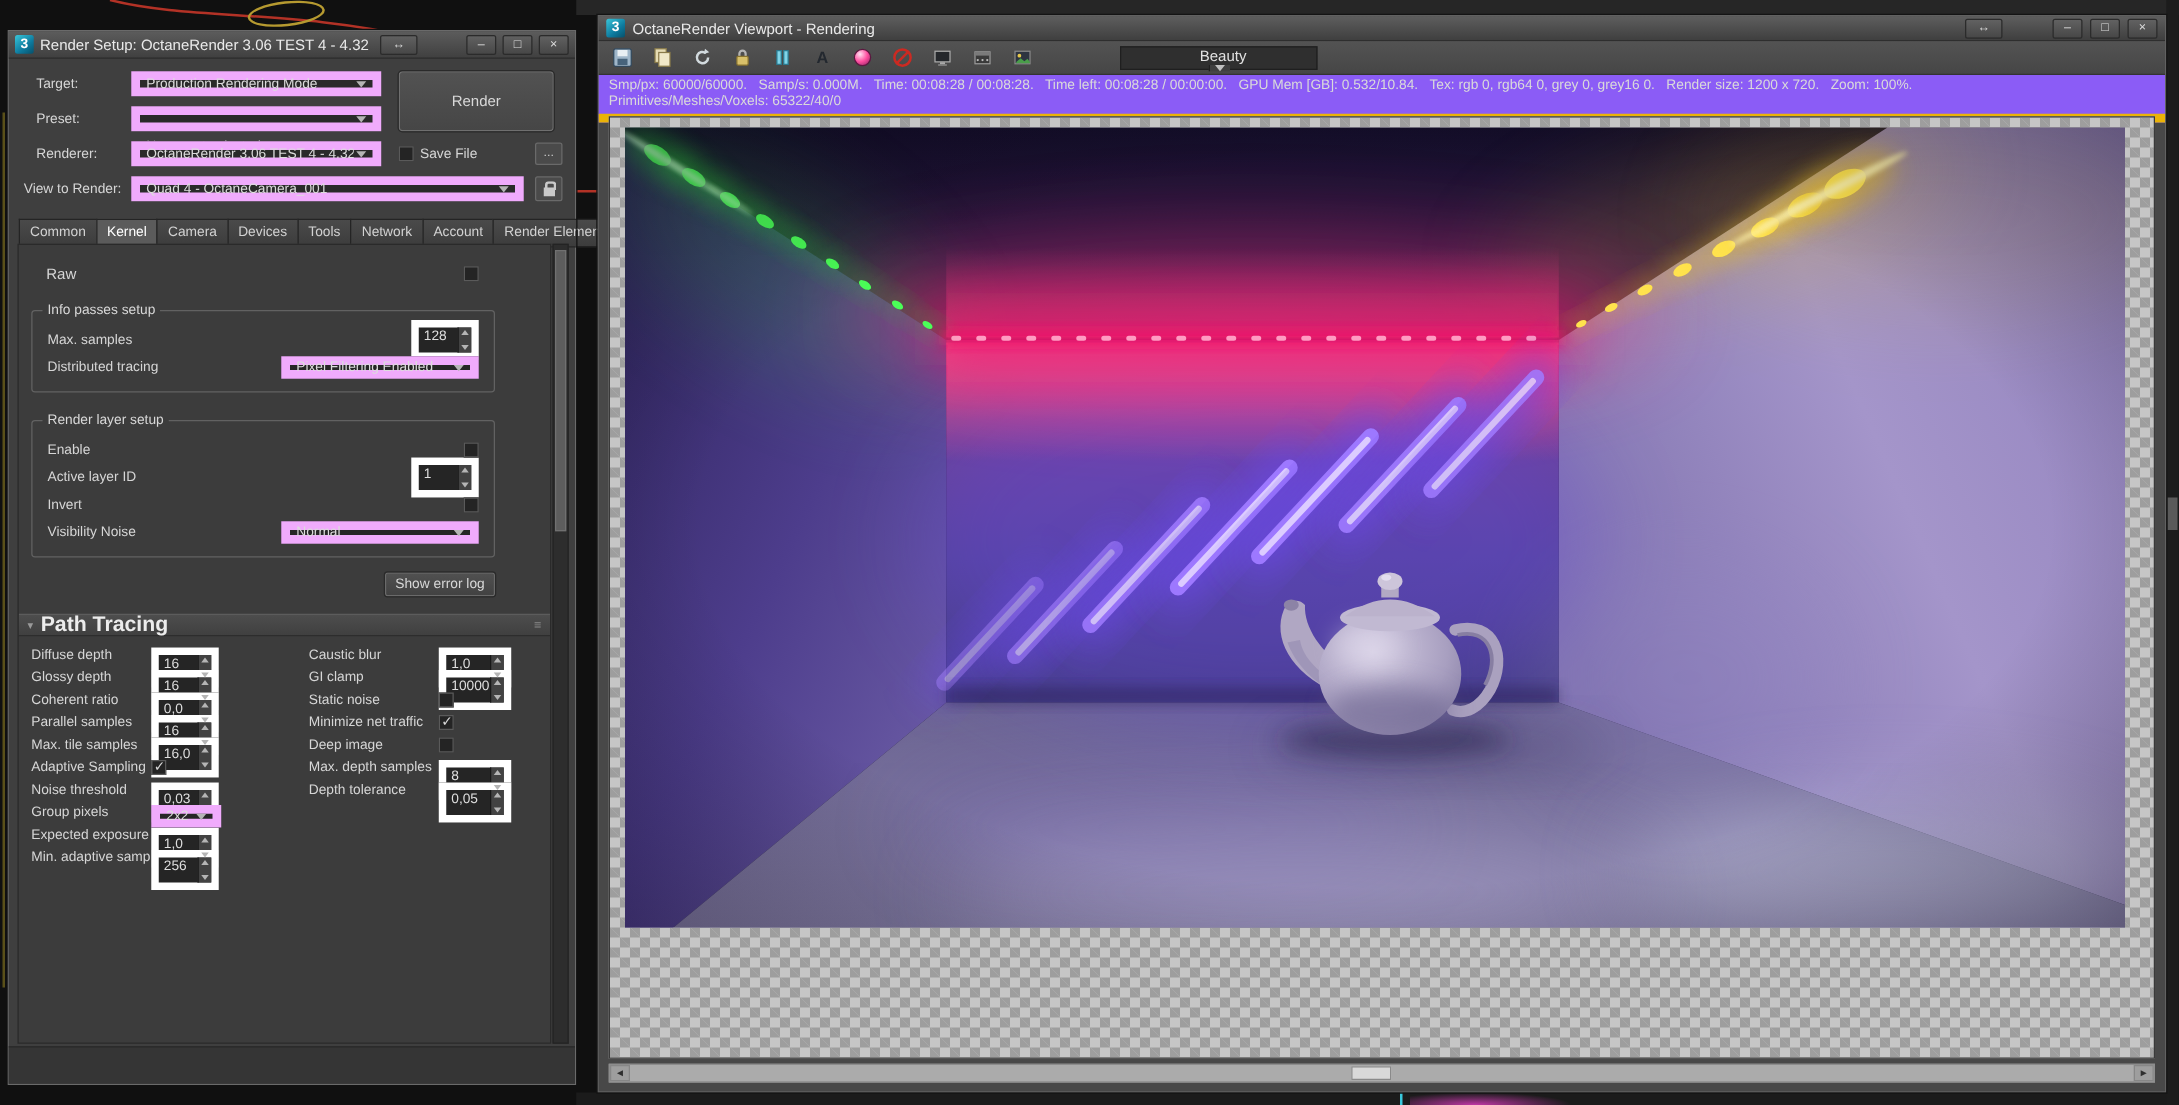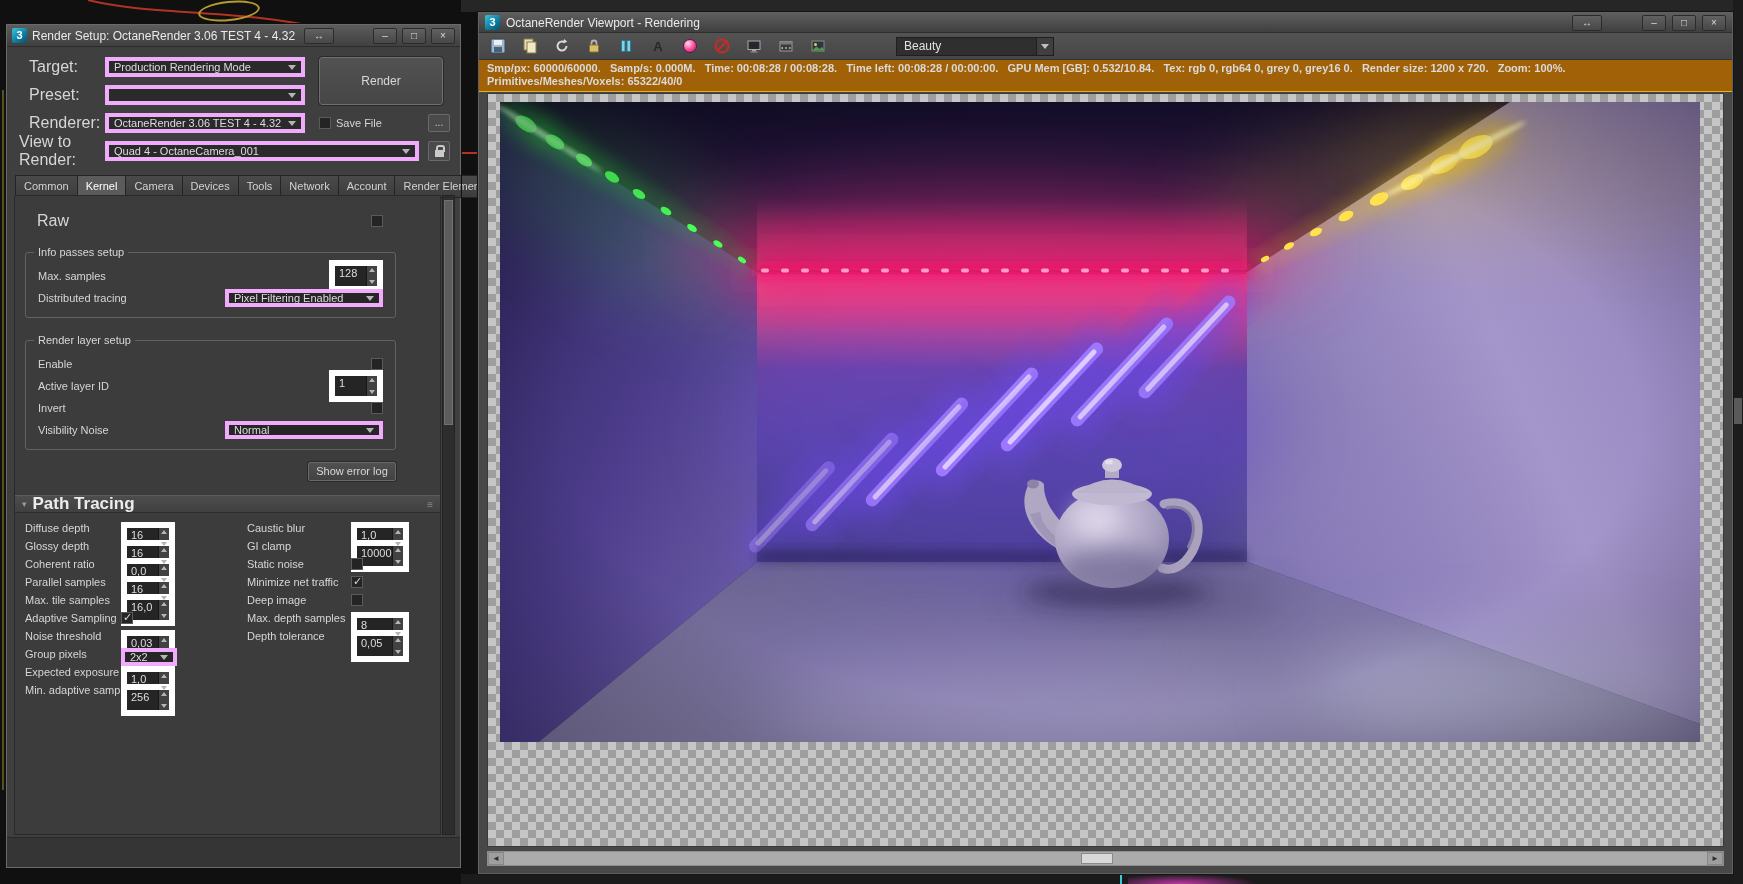--- a/index.html
+++ b/index.html
@@ -21,21 +21,21 @@
   .right-strip { position:absolute; right:0; top:0; width:10px; height:884px; background:#1c1c1c; }
   .right-thumb { position:absolute; right:1px; top:398px; width:8px; height:26px; background:#5a5a5a; }
 
   
   .tb-btn { width:24px; height:16px; background:linear-gradient(#616161,#474747); border:1px solid #2b2b2b;
             color:#ddd; font-size:10px; line-height:13px; text-align:center; border-radius:2px; flex:none; }
   .tb-btn.dock { width:30px; margin-right:34px; }
   .max-logo { width:15px; height:15px; flex:none; border-radius:2px; text-align:center;
               background:linear-gradient(140deg,#39c6da,#0d7a9e 60%,#07506a);
               color:#fff; font-weight:bold; font-size:11px; line-height:15px; }
-  .dd { display:inline-flex; align-items:center; height:18px; background:#262626; border:4px solid #f0abfc;
+  .dd { display:inline-flex; align-items:center; height:18px; background:#262626; border:7px solid #f0abfc;
         color:#dcdcdc; font-size:11px; position:relative; flex:none; }
   .dd .v { flex:1; padding-left:5px; overflow:hidden; white-space:nowrap; }
   .dd::after { content:""; margin:0 5px 0 2px; border-left:4px solid transparent;
                border-right:4px solid transparent; border-top:5px solid #b5b5b5; flex:none; }
   .dd.top { height:20px; background:#2a2a2a; }
   .dd.w200 { width:200px; } .dd.w313 { width:314px; } .dd.w158 { width:158px; } .dd.w54 { width:56px; }
   .dim { color:#8f8f8f;margin-top:44px; }
   .cb { width:12px; height:12px; background:#242424; border:1px solid #5a5a5a; position:relative; flex:none; display:inline-block; }
   .cb.on::after { content:"✓"; position:absolute; left:1px; top:-2px; color:#d8d8d8; font-size:11px; }
   .spin { display:inline-flex; width:54px; height:32px; background:#252525; border:6px solid #ffffff; flex:none; }
@@ -50,21 +50,21 @@
        border-left:3px solid transparent; border-right:3px solid transparent; border-top:4px solid #b5b5b5; }
 
   
   .rs-window { position:absolute; left:6px; top:24px; width:455px; height:844px;
                background:#3f3f3f; border:1px solid #6a6a6a; outline:1px solid #101010; }
   .rs-titlebar { height:22px; background:linear-gradient(#5c5c5c,#404040); border-bottom:1px solid #2c2c2c;
                  display:flex; align-items:center; gap:5px; padding:0 5px; }
   .rs-title { flex:1; font-size:12px; color:#eaeaea; white-space:nowrap; overflow:hidden; }
   .rs-fields { position:relative; padding:10px 10px 0; height:128px; }
   .frow { display:flex; align-items:center; height:20px; margin-bottom:8px; }
-  .flabel { width:88px; flex:none; font-size:16px; color:#d6d6d6; padding-left:12px; }
+  .flabel { width:88px; flex:none; font-size:11px; color:#d6d6d6; padding-left:12px; }
   .flabel.view { padding-left:2px; }
   .render-btn { position:absolute; left:312px; top:10px; width:124px; height:48px;
                 background:linear-gradient(#525252,#464646); border:1px solid #6f6f6f; outline:1px solid #2a2a2a;
                 border-radius:3px; color:#d8d8d8; font-size:12px; text-align:center; line-height:46px; }
   .savefile { display:flex; align-items:center; gap:5px; margin-left:14px; font-size:11px; color:#d6d6d6; }
   .browse-btn { margin-left:auto; width:22px; height:18px; background:#4a4a4a; border:1px solid #6a6a6a;
                 color:#ccc; font-size:10px; text-align:center; line-height:15px; border-radius:2px; }
   .lock-btn { margin-left:auto; width:22px; height:20px; background:#4a4a4a; border:1px solid #6a6a6a; border-radius:2px; }
   .lock-ic { display:block; width:9px; height:7px; background:#c9c9c9; position:relative; margin:8px auto 0; }
   .lock-ic::before { content:""; position:absolute; left:1px; top:-5px; width:5px; height:5px;
@@ -75,21 +75,21 @@
   .tab:last-of-type { border-right-width:1px; }
   .tab.active { background:#5b5b5b; color:#ffffff; }
   .rs-panel { position:absolute; left:7px; top:170px; width:427px; bottom:32px;
               background:#3c3c3c; border:1px solid #2a2a2a; overflow:hidden; }
   .rs-scroll { position:absolute; right:5px; top:170px; width:13px; bottom:32px;
                background:#2d2d2d; border:1px solid #232323; }
   .rs-scroll .thumb { position:absolute; left:1px; right:1px; top:4px; height:225px;
                       background:#5d5d5d; border:1px solid #707070; }
   .rs-bottom { position:absolute; left:0; right:0; bottom:0; height:30px; background:#353535; border-top:1px solid #282828; }
   .raw-row { display:flex; align-items:center; margin:16px 57px 0 22px; }
-  .raw-row .lbl { flex:1; font-size:16px; color:#d6d6d6; }
+  .raw-row .lbl { flex:1; font-size:12px; color:#d6d6d6; }
   .group { position:relative; margin:22px 44px 0 10px; border:1px solid #626262; border-radius:3px; padding:12px 12px 8px; }
   .gtitle { position:absolute; top:-7px; left:8px; background:#3c3c3c; padding:0 4px; font-size:11px; color:#d8d8d8; }
   .grow { display:flex; align-items:center; height:22px; }
   .grow .glabel { flex:1; font-size:11px; color:#d6d6d6; }
   .btn-errorlog { display:block; margin:12px 44px 0 auto; width:88px; height:19px;
                   background:linear-gradient(#505050,#424242); border:1px solid #6a6a6a; outline:1px solid #2a2a2a;
                   color:#d8d8d8; font-size:11px; text-align:center; line-height:17px; border-radius:2px; }
   .rollout { margin-top:14px; height:18px; background:linear-gradient(#4d4d4d,#404040);
              border-top:1px solid #5c5c5c; border-bottom:1px solid #2d2d2d;
              display:flex; align-items:center; padding:0 7px; }
@@ -107,27 +107,27 @@
   
   .vp-window { position:absolute; left:478px; top:12px; width:1255px; height:862px;
                background:#484848; border:1px solid #616161; outline:1px solid #141414; }
   .vp-titlebar { height:20px; background:linear-gradient(#5e5e5e,#3f3f3f); border-bottom:1px solid #2e2e2e;
                  display:flex; align-items:center; gap:6px; padding:0 6px; }
   .vp-title { flex:1; font-size:12px; color:#eaeaea; white-space:nowrap; }
   .vp-toolbar { height:27px; background:linear-gradient(#535353,#464646); border-bottom:1px solid #333;
                 display:flex; align-items:center; padding:0 9px; gap:12px; }
   .ticon { width:20px; height:20px; display:flex; align-items:center; justify-content:center; flex:none; }
   .vp-dd { margin-left:56px; width:158px; height:19px; background:#2f2f2f; border:1px solid #1f1f1f;
-           display:flex; align-items:center; color:#e2e2e2; font-size:12px; }
+           display:flex; align-items:center; color:#e2e2e2; font-size:12px;flex-direction:column; }
   .vp-dd .v { flex:1; padding-left:7px; }
   .vp-dd .ar { width:17px; height:100%; background:#3f3f3f; border-left:1px solid #1f1f1f;
                display:flex; align-items:center; justify-content:center; }
   .vp-dd .ar::after { content:""; border-left:4px solid transparent; border-right:4px solid transparent;
                       border-top:5px solid #c0c0c0; }
-  .vp-stats { background:#a16207; border-bottom:1px solid #eab308; padding:2px 8px 3px;font-weight:bold; }
+  .vp-stats { background:#8b5cf6; border-bottom:7px solid #eab308; padding:2px 8px 3px; }
   .vp-stats div { font-size:11px; color:#dadada; line-height:13px; white-space:pre; overflow:hidden; }
   .vp-render { position:absolute; left:8px; right:8px; top:80px; height:754px; border:1px solid #3a3a3a;
                overflow:hidden; background-color:#c6c6c6;
                background-image:
                  linear-gradient(45deg,#9e9e9e 25%,transparent 25%,transparent 75%,#9e9e9e 75%),
                  linear-gradient(45deg,#9e9e9e 25%,transparent 25%,transparent 75%,#9e9e9e 75%);
                background-size:16px 16px; background-position:0 0,8px 8px; }
   .vp-scene { position:absolute; left:12px; top:8px; width:1200px; height:640px; display:block; }
   .vp-hscroll { position:absolute; left:8px; right:8px; top:838px; height:15px; background:#ababab;
                 display:flex; border:1px solid #8d8d8d; }

